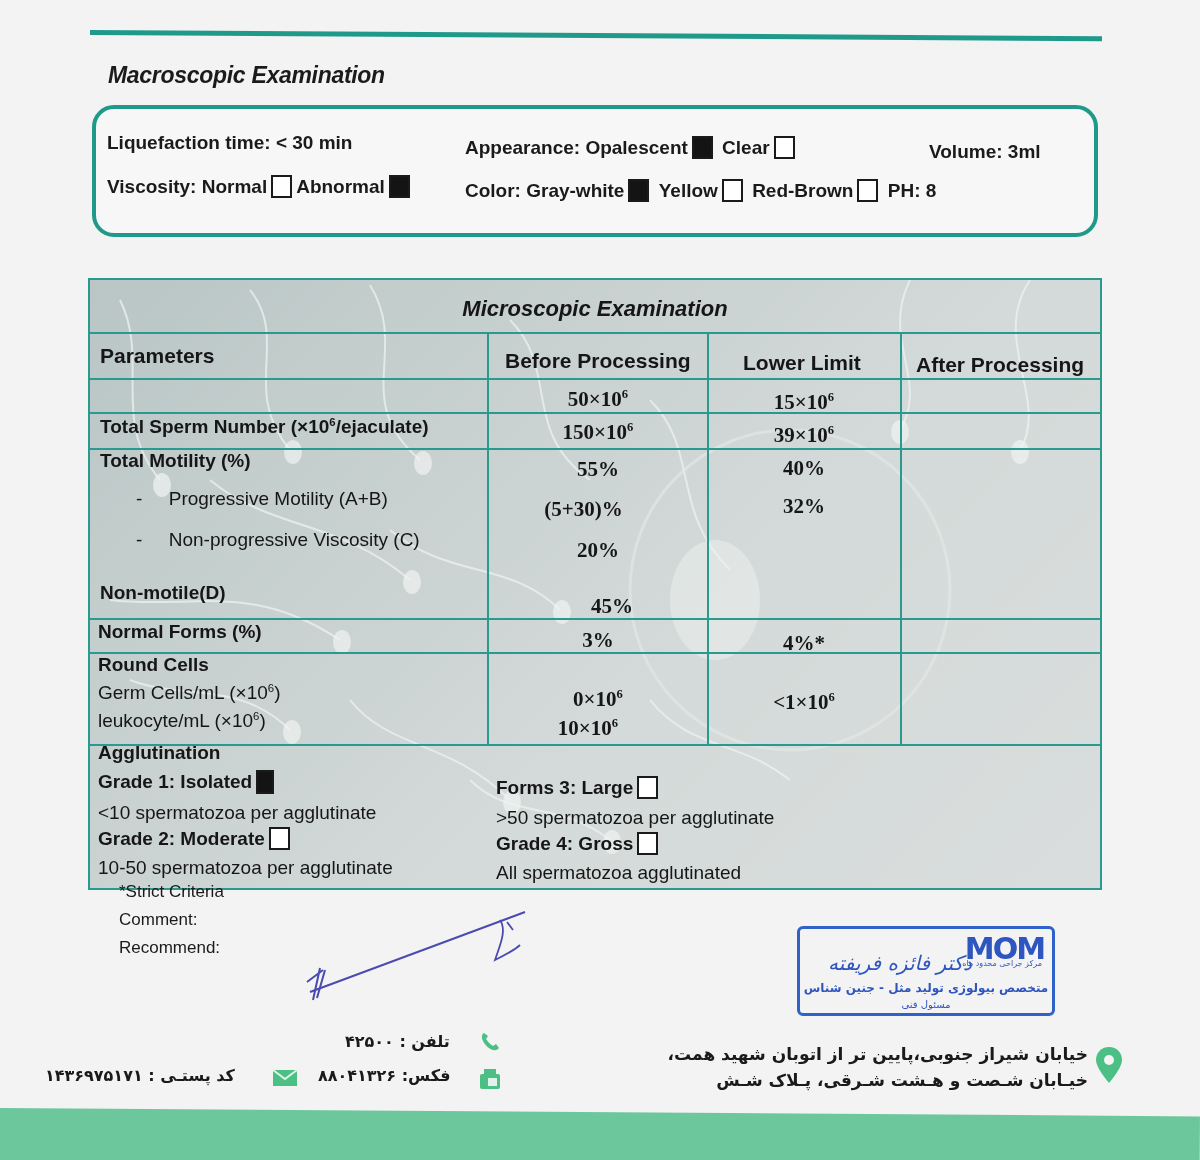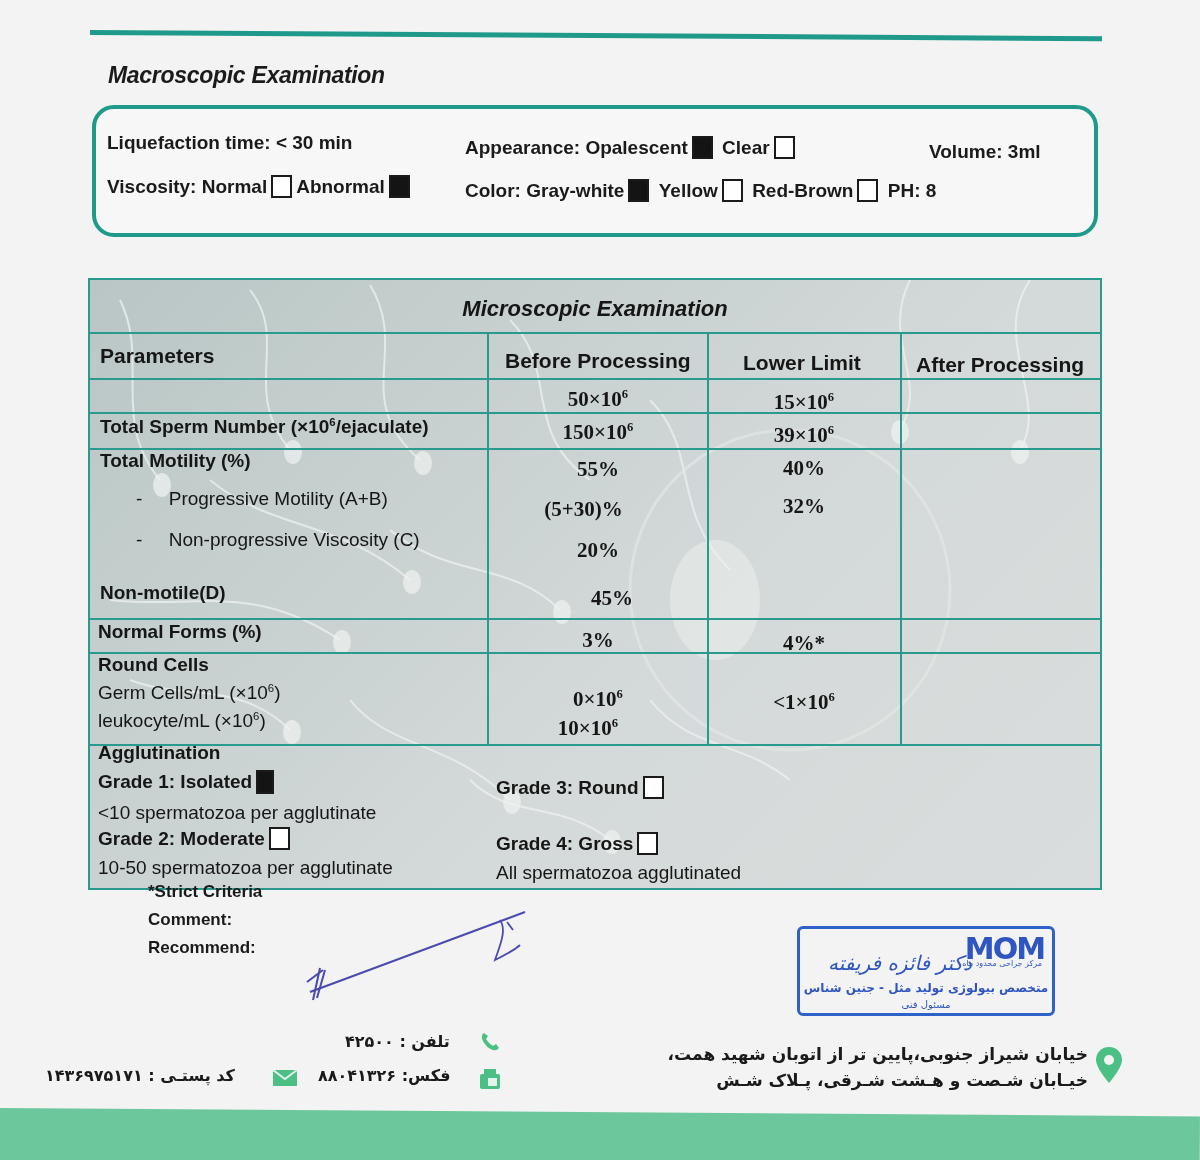--- a/index.html
+++ b/index.html
@@ -51,21 +51,21 @@
   .hdr { font-weight: bold; font-size: 21px; }
   .param { font-weight: bold; }
   .param.sub { font-weight: normal; }
   .val {
     font-family: "Liberation Serif", "DejaVu Serif", serif; font-weight: bold; font-size: 21px;
     text-align: center;
   }
   sup { font-size: 0.6em; }
   .agg-text { font-size: 19px; }
   .agg-bold { font-weight: bold; }
-  .foot-label { position: absolute; left: 148px; font-size: 17px; font-weight: bold; color: #1a1a1a; }
+  .foot-label { position: absolute; left: 119px; font-size: 17px; font-weight: normal; color: #1a1a1a; }
   .stamp {
     position: absolute; left: 797px; top: 926px; width: 258px; height: 90px;
     border: 3px solid #2e62c8; border-radius: 6px; color: #2e55c0;
     font-family: "DejaVu Sans", sans-serif;
   }
   .stamp .mom { position: absolute; right: 8px; top: 2px; font-size: 30px; font-weight: bold; letter-spacing: -2px; }
   .stamp .name { position: absolute; left: 28px; top: 22px; font-size: 20px; font-style: italic; }
   .stamp .sub1 { position: absolute; right: 10px; top: 30px; font-size: 8px; }
   .stamp .spec { position: absolute; left: 0; width: 100%; top: 52px; text-align: center; font-size: 12px; font-weight: bold; }
   .stamp .sub2 { position: absolute; left: 0; width: 100%; top: 70px; text-align: center; font-size: 10px; }
@@ -183,21 +183,21 @@
   <div class="cell val" style="left:618px;width:192px;top:176px;">40%</div>
 
   <div class="cell param sub" style="left:46px;top:208px;"><span>-</span>&nbsp;&nbsp;&nbsp;&nbsp;&nbsp;<span>Progressive Motility (A+B)</span></div>
   <div class="cell val" style="left:398px;width:191px;top:217px;">(5+30)%</div>
   <div class="cell val" style="left:618px;width:192px;top:214px;">32%</div>
 
   <div class="cell param sub" style="left:46px;top:249px;"><span>-</span>&nbsp;&nbsp;&nbsp;&nbsp;&nbsp;<span>Non-progressive Viscosity (C)</span></div>
   <div class="cell val" style="left:398px;width:220px;top:258px;">20%</div>
 
   <div class="cell param" style="left:10px;top:302px;">Non-motile(D)</div>
-  <div class="cell val" style="left:398px;width:220px;top:306px;padding-left:28px;">45%</div>
+  <div class="cell val" style="left:398px;width:220px;top:314px;padding-left:28px;">45%</div>
 
   <div class="cell param" style="left:8px;top:341px;">Normal Forms (%)</div>
   <div class="cell val" style="left:398px;width:220px;top:348px;">3%</div>
   <div class="cell val" style="left:618px;width:192px;top:351px;">4%*</div>
 
   <div class="cell param" style="left:8px;top:374px;">Round Cells</div>
   <div class="cell param sub" style="left:8px;top:402px;"><span>Germ Cells/mL (×10</span><sup>6</sup><span>)</span></div>
   <div class="cell param sub" style="left:8px;top:430px;"><span>leukocyte/mL (×10</span><sup>6</sup><span>)</span></div>
   <div class="cell val" style="left:398px;width:220px;top:407px;"><span>0×10</span><sup>6</sup></div>
   <div class="cell val" style="left:398px;width:200px;top:436px;"><span>10×10</span><sup>6</sup></div>
@@ -209,23 +209,24 @@
       <span class="cb checked" style="width:18px;height:24px;"></span>
     </div>
   <div class="cell agg-text" style="left:8px;top:522px;">&lt;10 spermatozoa per agglutinate</div>
   <div class="cell agg-text agg-bold" style="left:8px;top:547px;display:flex;align-items:center;">
       <span>Grade 2: Moderate</span>
       <span class="cb"></span>
     </div>
   <div class="cell agg-text" style="left:8px;top:577px;">10-50 spermatozoa per agglutinate</div>
 
   <div class="cell agg-text agg-bold" style="left:406px;top:496px;display:flex;align-items:center;">
-      <span>Grade 3: Round</span>
+      <span>Forms 3: Large</span>
       <span class="cb"></span>
     </div>
+  <div class="cell agg-text" style="left:406px;top:527px;">&gt;50 spermatozoa per agglutinate</div>
   <div class="cell agg-text agg-bold" style="left:406px;top:552px;display:flex;align-items:center;">
       <span>Grade 4: Gross</span>
       <span class="cb"></span>
     </div>
   <div class="cell agg-text" style="left:406px;top:582px;">All  spermatozoa agglutinated</div>
 </div>
 
 <div class="foot-label" style="top:882px;">*Strict Criteria</div>
 <div class="foot-label" style="top:910px;">Comment:</div>
 <div class="foot-label" style="top:938px;">Recommend:</div>

